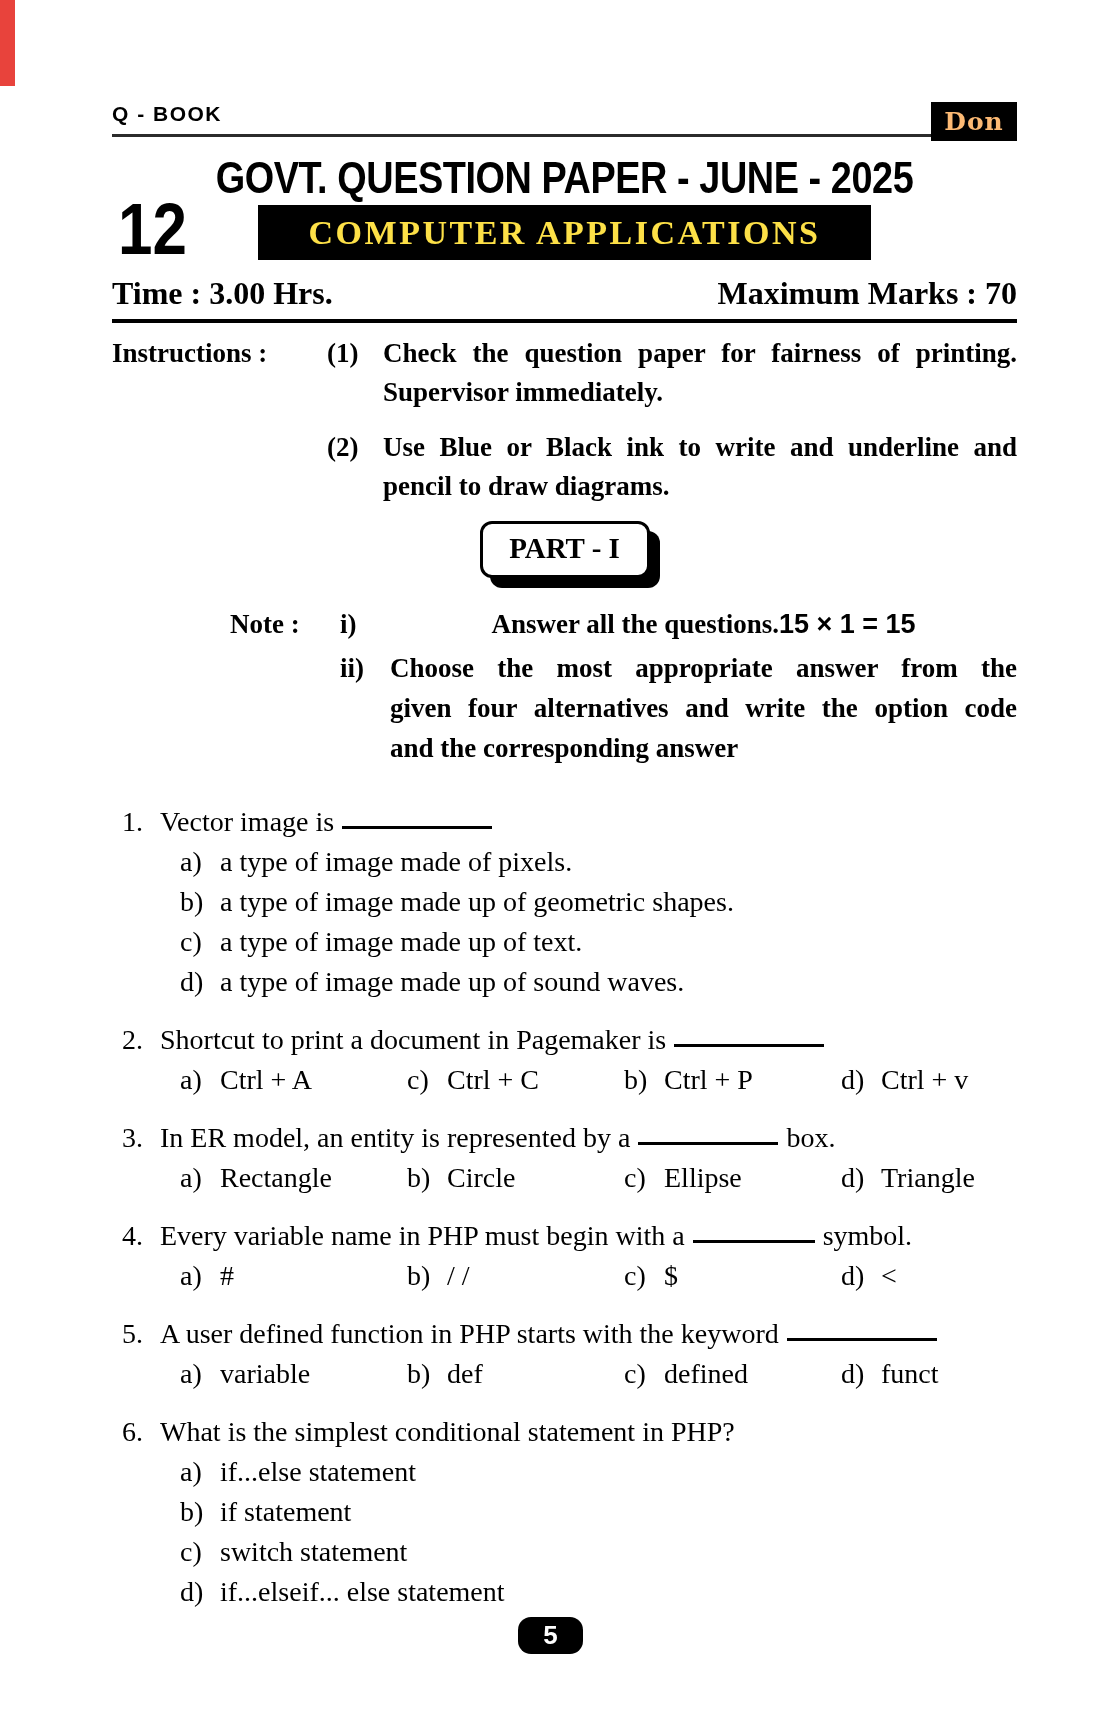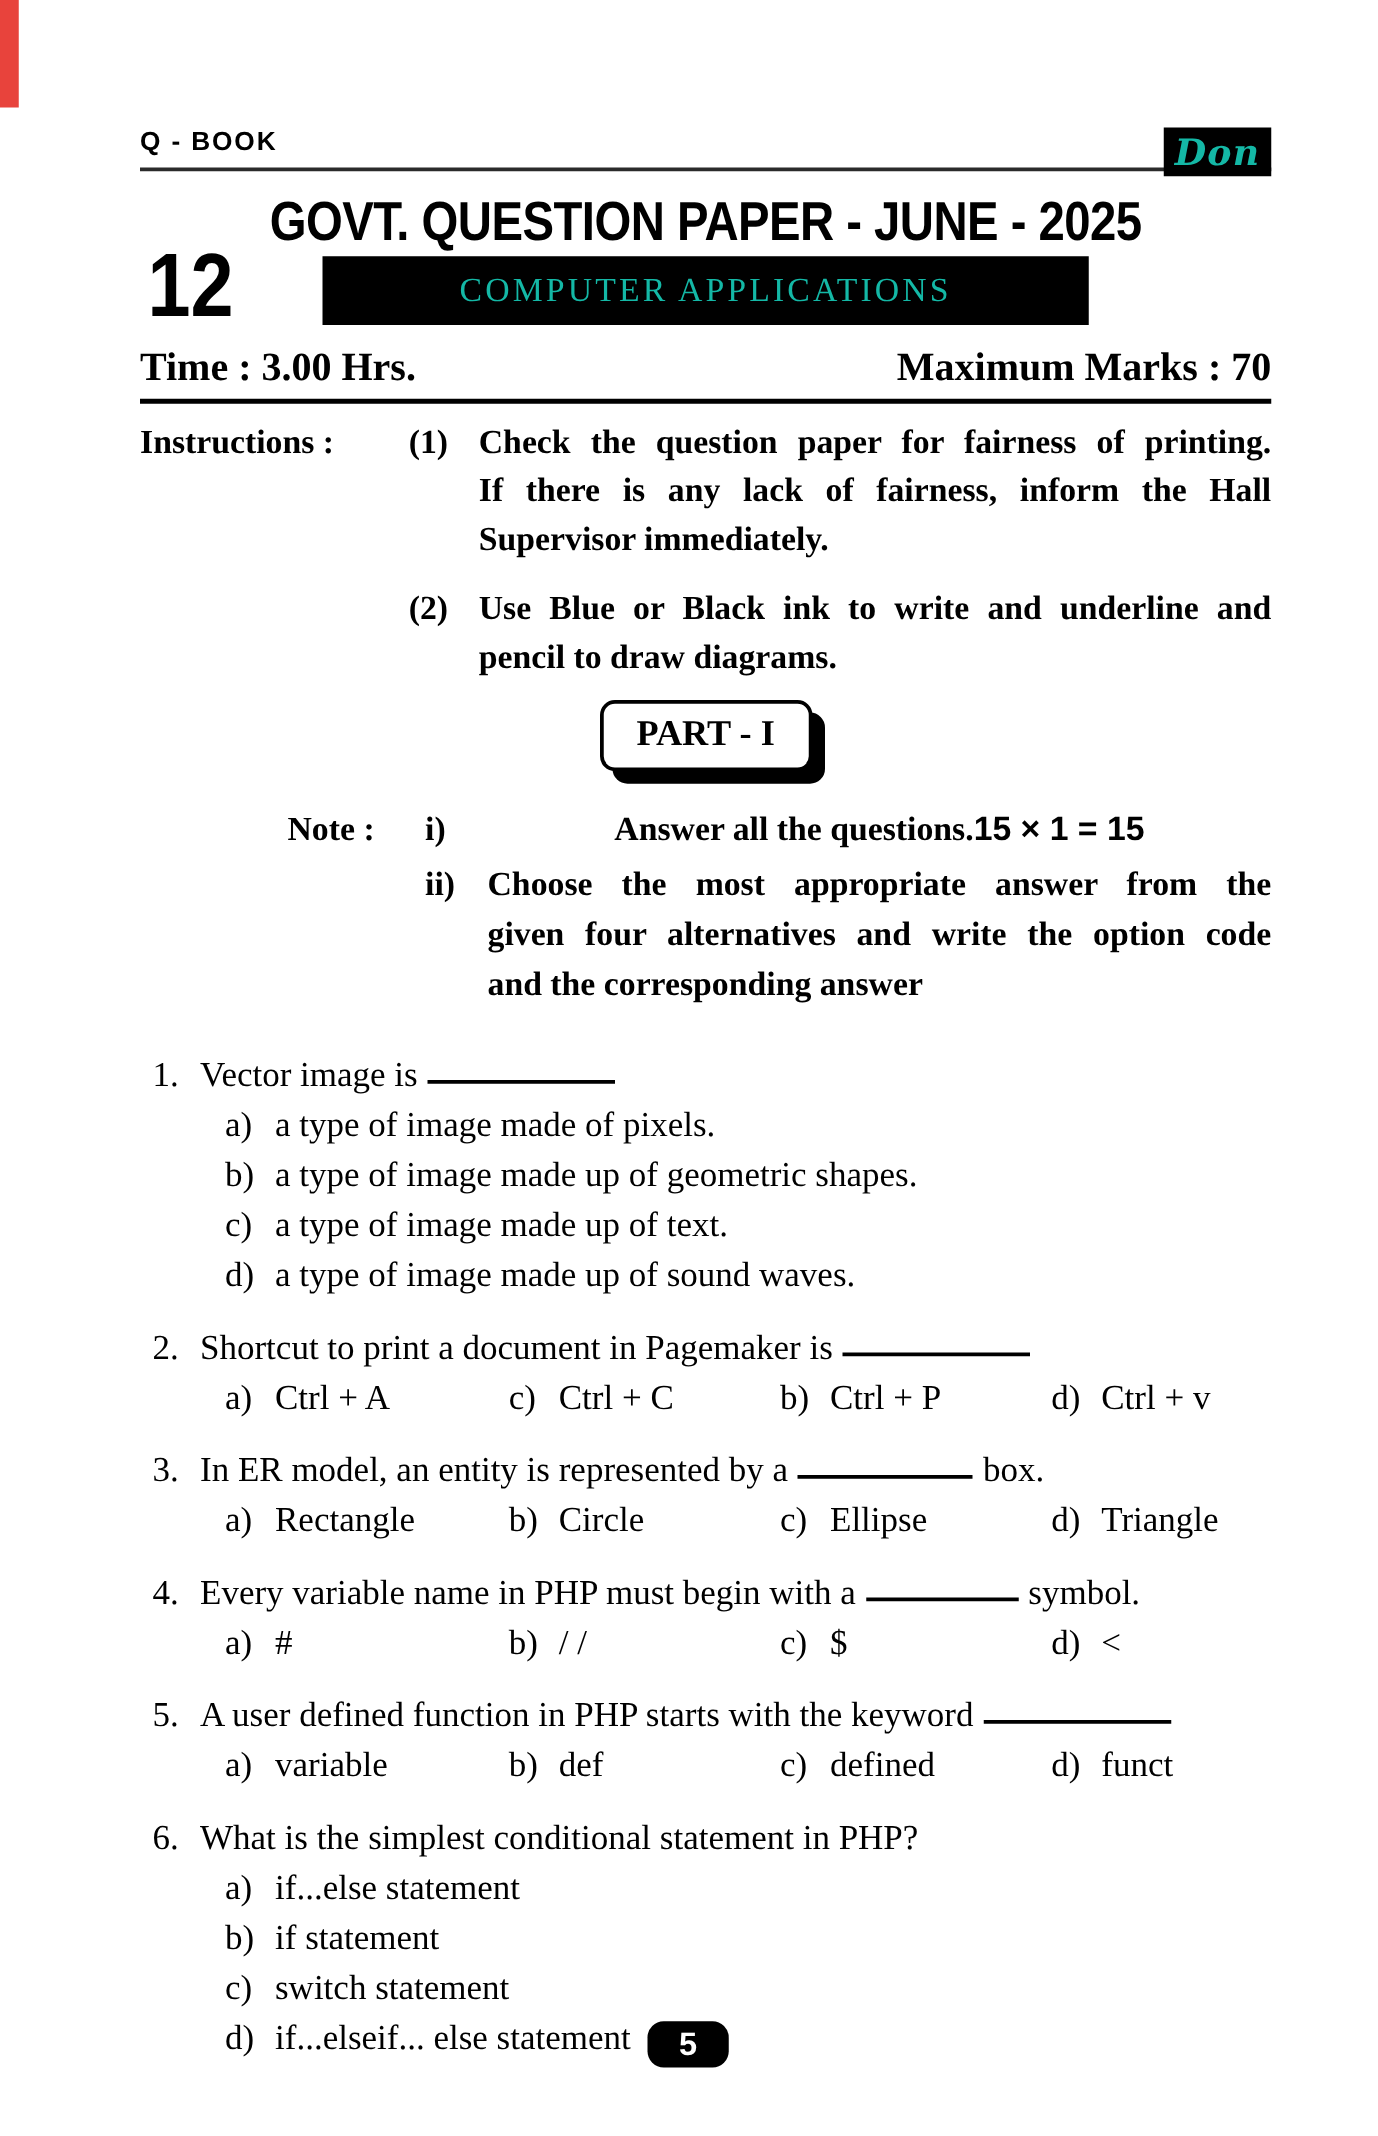--- a/index.html
+++ b/index.html
@@ -12,38 +12,38 @@
 
   .content { position:absolute; left:112px; top:0; width:905px; }
 
   
   .header-row { margin-top:102px; position:relative; border-bottom:3px solid #2b2b2b; padding-bottom:8px; }
   .qbook { font-family:"Liberation Sans", sans-serif; font-weight:bold; font-size:21px; letter-spacing:1.5px; }
   .don-box {
     position:absolute; right:0; bottom:-7px; width:86px; height:39px; background:#000;
     display:flex; align-items:center; justify-content:center;
   }
-  .don-text { color:#14b8a6; font-family:"DejaVu Serif", serif; font-style:italic; font-weight:bold; font-size:29px; letter-spacing:1px; }
+  .don-text { color:#fdba74; font-family:"DejaVu Serif", serif; font-weight:bold; font-size:25px; letter-spacing:1px; }
 
   
   .main-title { margin-top:16px; text-align:center; white-space:nowrap; }
   .main-title span {
     display:inline-block; font-family:"Liberation Sans", sans-serif; font-weight:bold;
     font-size:44px; letter-spacing:-0.5px; transform:scaleX(0.86); transform-origin:center;
   }
   .subject-row { position:relative; margin-top:2px; height:55px; }
   .class-num {
     position:absolute; left:6px; top:-8px; font-family:"Liberation Sans", sans-serif;
     font-weight:bold; font-size:72px; line-height:64px; transform:scaleX(0.86); transform-origin:left;
   }
   .subject-box {
     width:613px; height:55px; margin:0 auto; background:#000;
     display:flex; align-items:center; justify-content:center;
   }
-  .subject-text { color:#14b8a6; font-weight:normal; font-size:27px; letter-spacing:2.5px; }
+  .subject-text { color:#fde047; font-weight:bold; font-size:34px; letter-spacing:2.5px; }
 
   .time-row { display:flex; justify-content:space-between; margin-top:15px; font-weight:bold; font-size:32px; }
   .thick-rule { margin-top:7px; height:4px; background:#000; }
 
   
   .instructions { display:grid; grid-template-columns:215px 56px 1fr; margin-top:11px; font-weight:bold; font-size:27px; line-height:39px; }
   .instr-gap { height:16px; grid-column:1 / 4; }
   .jl { text-align:justify; text-align-last:justify; }
 
   
@@ -106,21 +106,20 @@
       <span>Time : 3.00 Hrs.</span>
       <span>Maximum Marks : 70</span>
     </div>
     <div class="thick-rule"></div>
 
     <div class="instructions">
       <div>Instructions :</div>
       <div>(1)</div>
       <div>
         <div class="jl">Check the question paper for fairness of printing.</div>
-        <div class="jl">If there is any lack of fairness, inform the Hall</div>
         <div>Supervisor immediately.</div>
       </div>
       <div class="instr-gap"></div>
       <div></div>
       <div>(2)</div>
       <div>
         <div class="jl">Use Blue or Black ink to write and underline and</div>
         <div>pencil to draw diagrams.</div>
       </div>
     </div>

